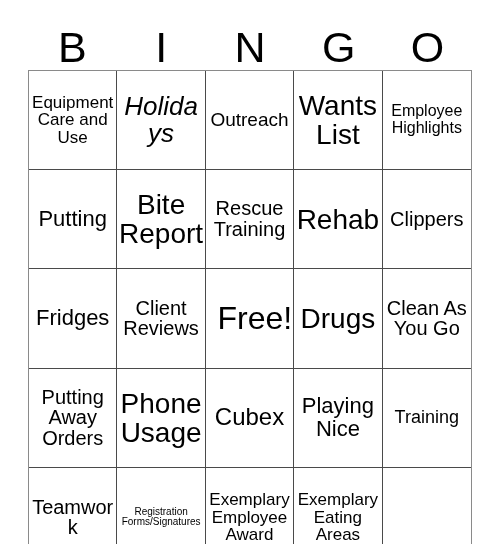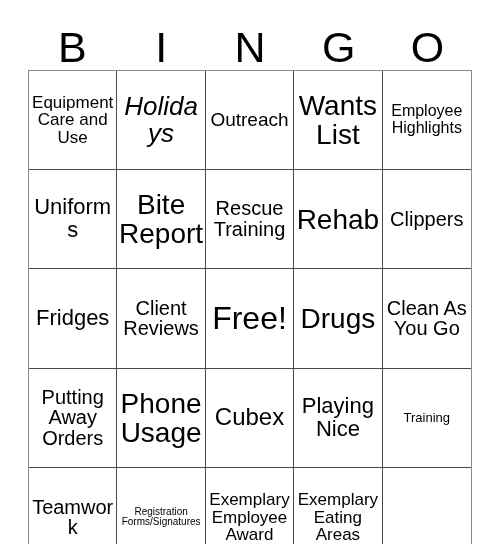--- a/index.html
+++ b/index.html
@@ -78,28 +78,28 @@
     width: 100%;
     line-height: 1.04;
     font-weight: 400;
     word-wrap: break-word;
   }
 
   
   .s10 { font-size: 10px;  line-height: 1.18; }
   .s16 { font-size: 16px;  line-height: 1.12; }
   .s17 { font-size: 17px;  line-height: 1.10; }
-  .s18 { font-size: 13px;  line-height: 1.10; }
+  .s18 { font-size: 18px;  line-height: 1.10; }
   .s19 { font-size: 19px;  line-height: 1.08; }
   .s20 { font-size: 20px;  line-height: 1.08; }
   .s22 { font-size: 22px;  line-height: 1.06; }
   .s24 { font-size: 24px;  line-height: 1.05; }
   .s26 { font-size: 26px;  line-height: 1.04; font-style: italic; }
   .s28 { font-size: 28px;  line-height: 1.04; }
-  .s32 { font-size: 32px;  line-height: 1.02; }
+  .s32 { font-size: 32px;  line-height: 1.02; text-align: right; }
 </style>
 </head>
 <body>
 
 <div id="card">
 
   <div id="header">
     <div class="hdr-letter">B</div>
     <div class="hdr-letter">I</div>
     <div class="hdr-letter">N</div>
@@ -117,21 +117,21 @@
       <div class="cell">
         <span class="txt s19">Outreach</span>
       </div>
       <div class="cell">
         <span class="txt s28">Wants List</span>
       </div>
       <div class="cell">
         <span class="txt s16">Employee Highlights</span>
       </div>
       <div class="cell">
-        <span class="txt s22">Uniforms</span>
+        <span class="txt s22">Putting</span>
       </div>
       <div class="cell">
         <span class="txt s28">Bite Report</span>
       </div>
       <div class="cell">
         <span class="txt s20">Rescue Training</span>
       </div>
       <div class="cell">
         <span class="txt s28">Rehab</span>
       </div>

